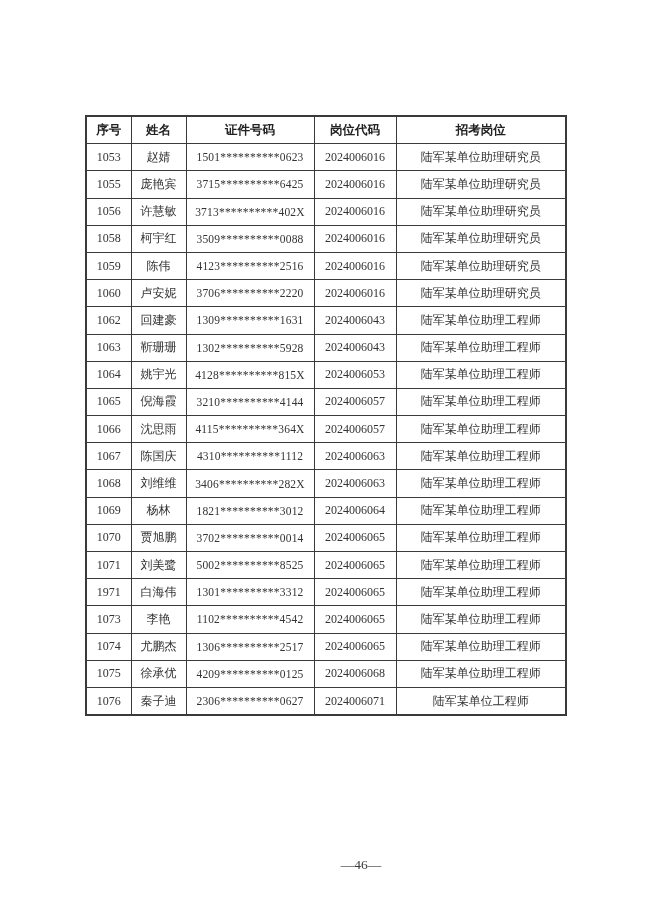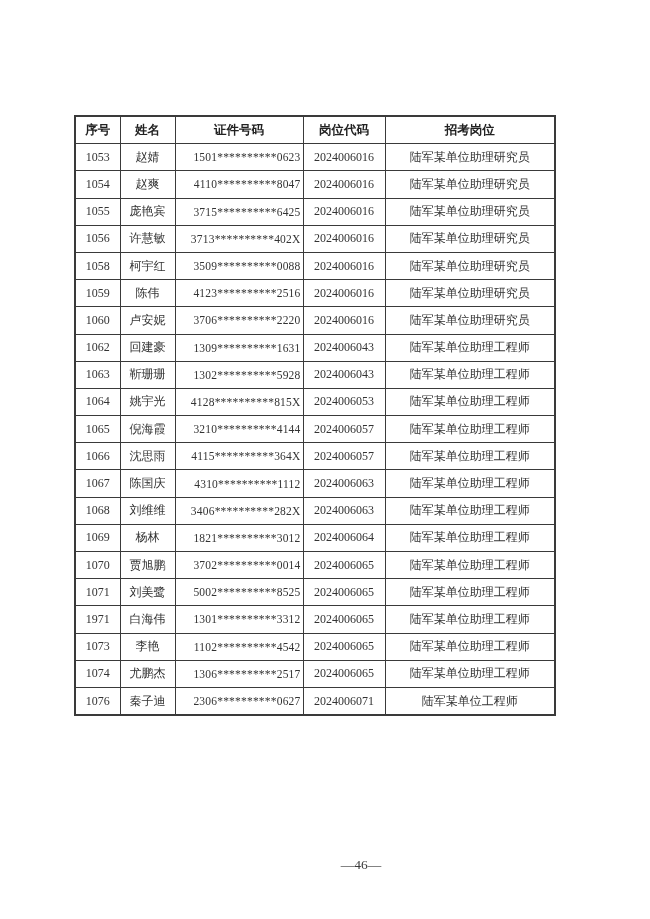--- a/index.html
+++ b/index.html
@@ -11,21 +11,21 @@
     position: relative;
     width: 650px;
     height: 919px;
     background: #ffffff;
     font-family: "Liberation Serif", serif;
     color: #2e2e2e;
     overflow: hidden;
   }
   .doc-table {
     position: absolute;
-    left: 74px;
+    left: 85px;
     top: 115px;
     width: 480px;
     border-collapse: collapse;
     table-layout: fixed;
     border: 2px solid #3a3a3a;
   }
   .doc-table th,
   .doc-table td {
     border: 1.5px solid #3a3a3a;
     text-align: center;
@@ -40,21 +40,20 @@
     font-weight: bold;
     color: #222222;
   }
   .doc-table td {
     font-size: 12px;
     color: #333333;
   }
   .doc-table td.col-id {
     font-size: 11.5px;
     letter-spacing: 0.2px;
-    text-align: right;
   }
   .page-footer {
     position: absolute;
     left: 0;
     top: 857px;
     width: 100%;
     text-align: center;
     font-size: 13.5px;
     color: #3a3a3a;
     font-family: "Liberation Serif", serif;
@@ -85,27 +84,20 @@
     </thead>
     <tbody>
         <tr>
           <td>1053</td>
           <td>赵婧</td>
           <td class="col-id">1501**********0623</td>
           <td>2024006016</td>
           <td>陆军某单位助理研究员</td>
         </tr>
         <tr>
-          <td>1054</td>
-          <td>赵爽</td>
-          <td class="col-id">4110**********8047</td>
-          <td>2024006016</td>
-          <td>陆军某单位助理研究员</td>
-        </tr>
-        <tr>
           <td>1055</td>
           <td>庞艳宾</td>
           <td class="col-id">3715**********6425</td>
           <td>2024006016</td>
           <td>陆军某单位助理研究员</td>
         </tr>
         <tr>
           <td>1056</td>
           <td>许慧敏</td>
           <td class="col-id">3713**********402X</td>
@@ -215,20 +207,27 @@
           <td>李艳</td>
           <td class="col-id">1102**********4542</td>
           <td>2024006065</td>
           <td>陆军某单位助理工程师</td>
         </tr>
         <tr>
           <td>1074</td>
           <td>尤鹏杰</td>
           <td class="col-id">1306**********2517</td>
           <td>2024006065</td>
+          <td>陆军某单位助理工程师</td>
+        </tr>
+        <tr>
+          <td>1075</td>
+          <td>徐承优</td>
+          <td class="col-id">4209**********0125</td>
+          <td>2024006068</td>
           <td>陆军某单位助理工程师</td>
         </tr>
         <tr>
           <td>1076</td>
           <td>秦子迪</td>
           <td class="col-id">2306**********0627</td>
           <td>2024006071</td>
           <td>陆军某单位工程师</td>
         </tr>
       </tbody>

